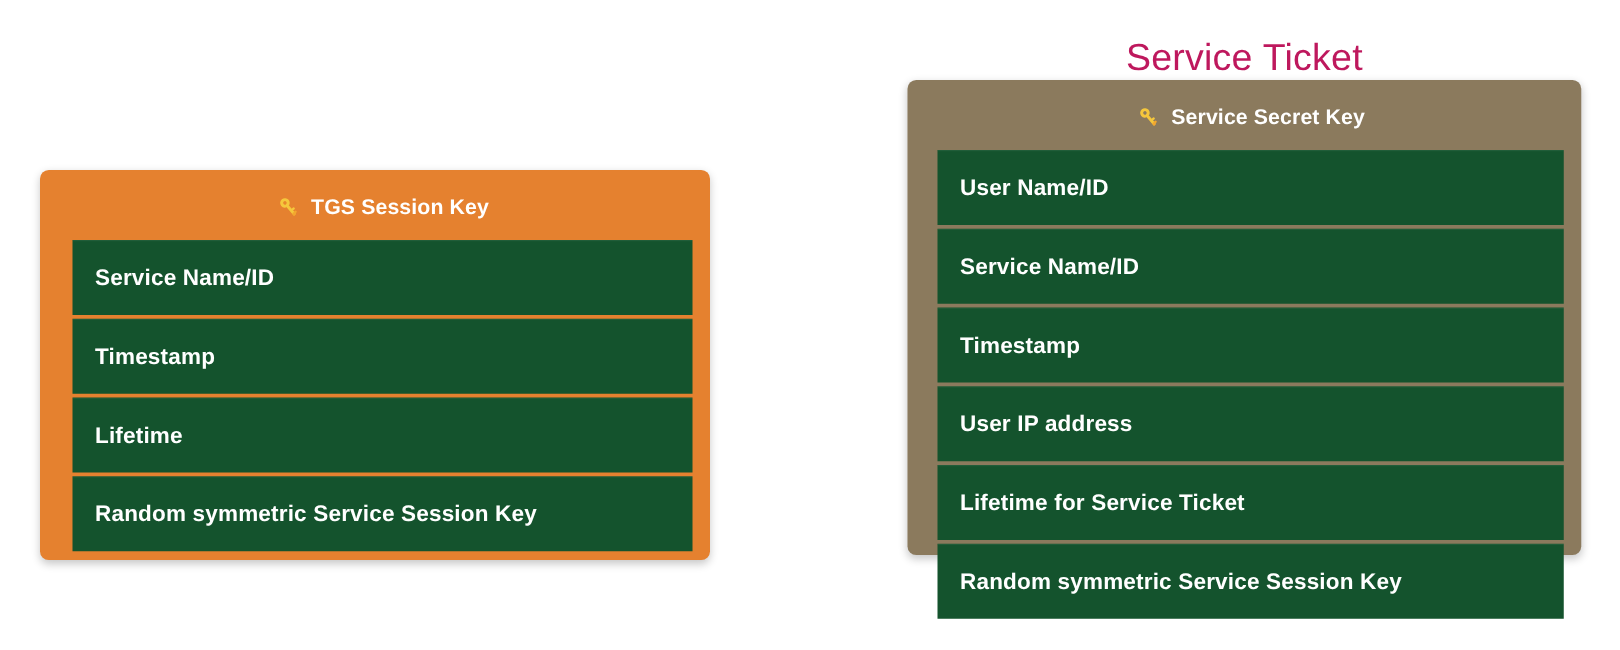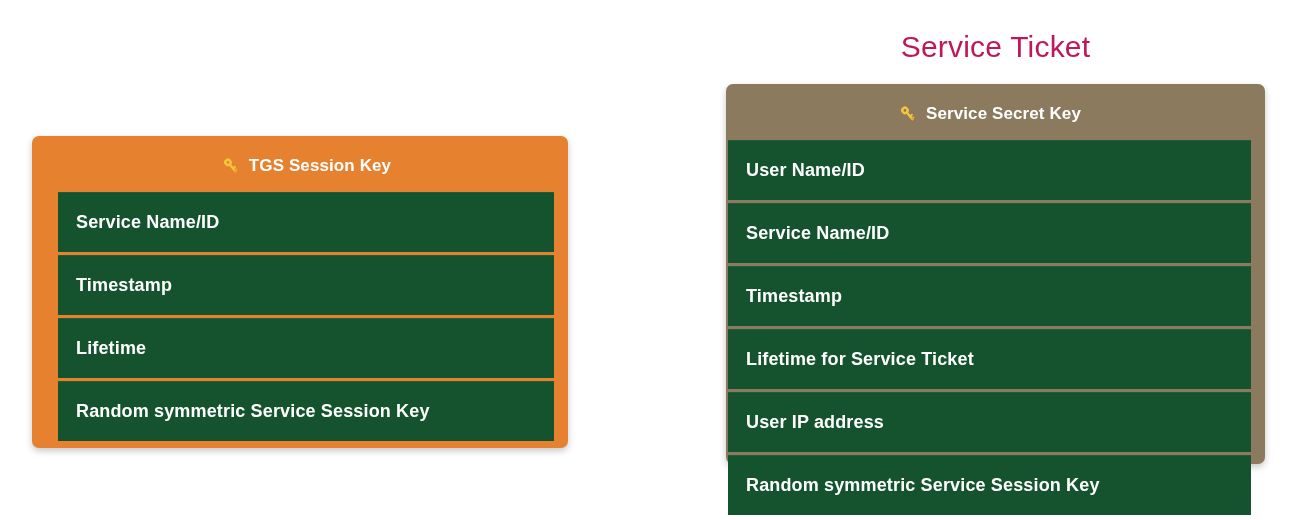--- a/index.html
+++ b/index.html
@@ -28,25 +28,25 @@
     left: 32px;
     top: 136px;
     width: 536px;
     height: 312px;
     background: #e5812f;
     padding: 14px 14px 14px 26px;
   }
 
   #service-card {
     left: 726px;
-    top: 84px;
+    top: 64px;
     width: 539px;
     height: 380px;
     background: #8b7a5d;
-    padding: 14px 14px 14px 2px;
+    padding: 14px 14px 14px 24px;
   }
 
   
   .card-title {
     position: absolute;
     left: 726px;
     top: 28px;
     width: 539px;
     text-align: center;
     font-size: 30px;
@@ -169,22 +169,22 @@
     <div class="row">
       <span class="row-label">User Name/ID</span>
     </div>
     <div class="row">
       <span class="row-label">Service Name/ID</span>
     </div>
     <div class="row">
       <span class="row-label">Timestamp</span>
     </div>
     <div class="row">
-      <span class="row-label">Lifetime for Service Ticket</span>
+      <span class="row-label">User IP address</span>
     </div>
     <div class="row">
-      <span class="row-label">User IP address</span>
+      <span class="row-label">Lifetime for Service Ticket</span>
     </div>
     <div class="row">
       <span class="row-label">Random symmetric Service Session Key</span>
     </div>
   </div>
 </div>
 
 </body></html>

